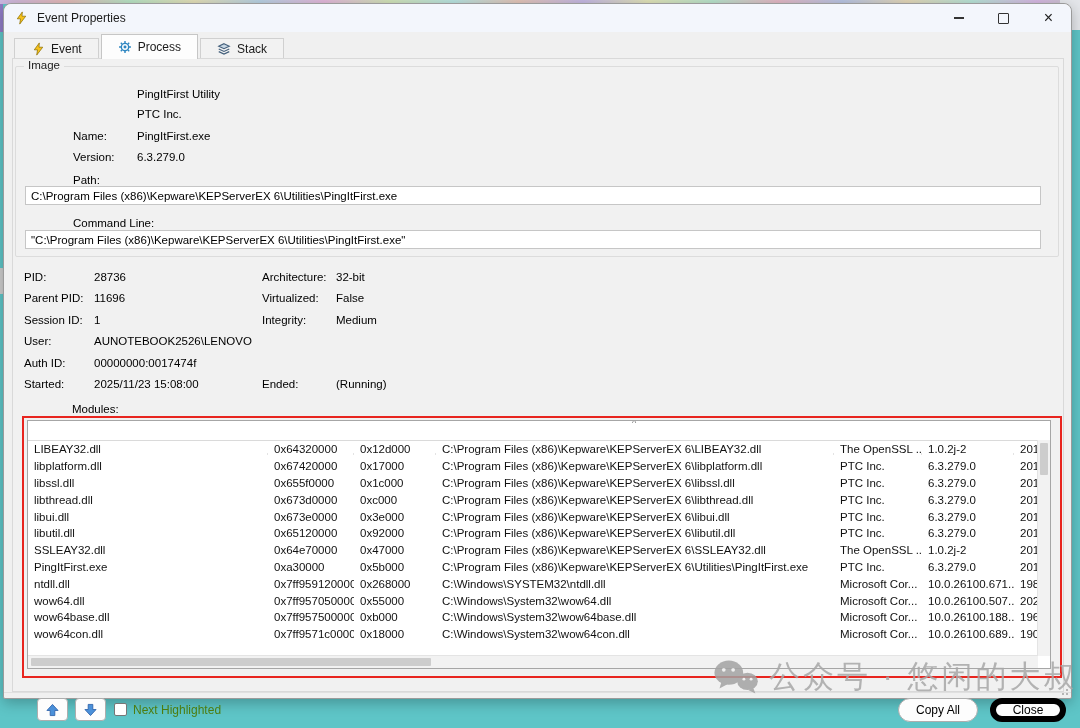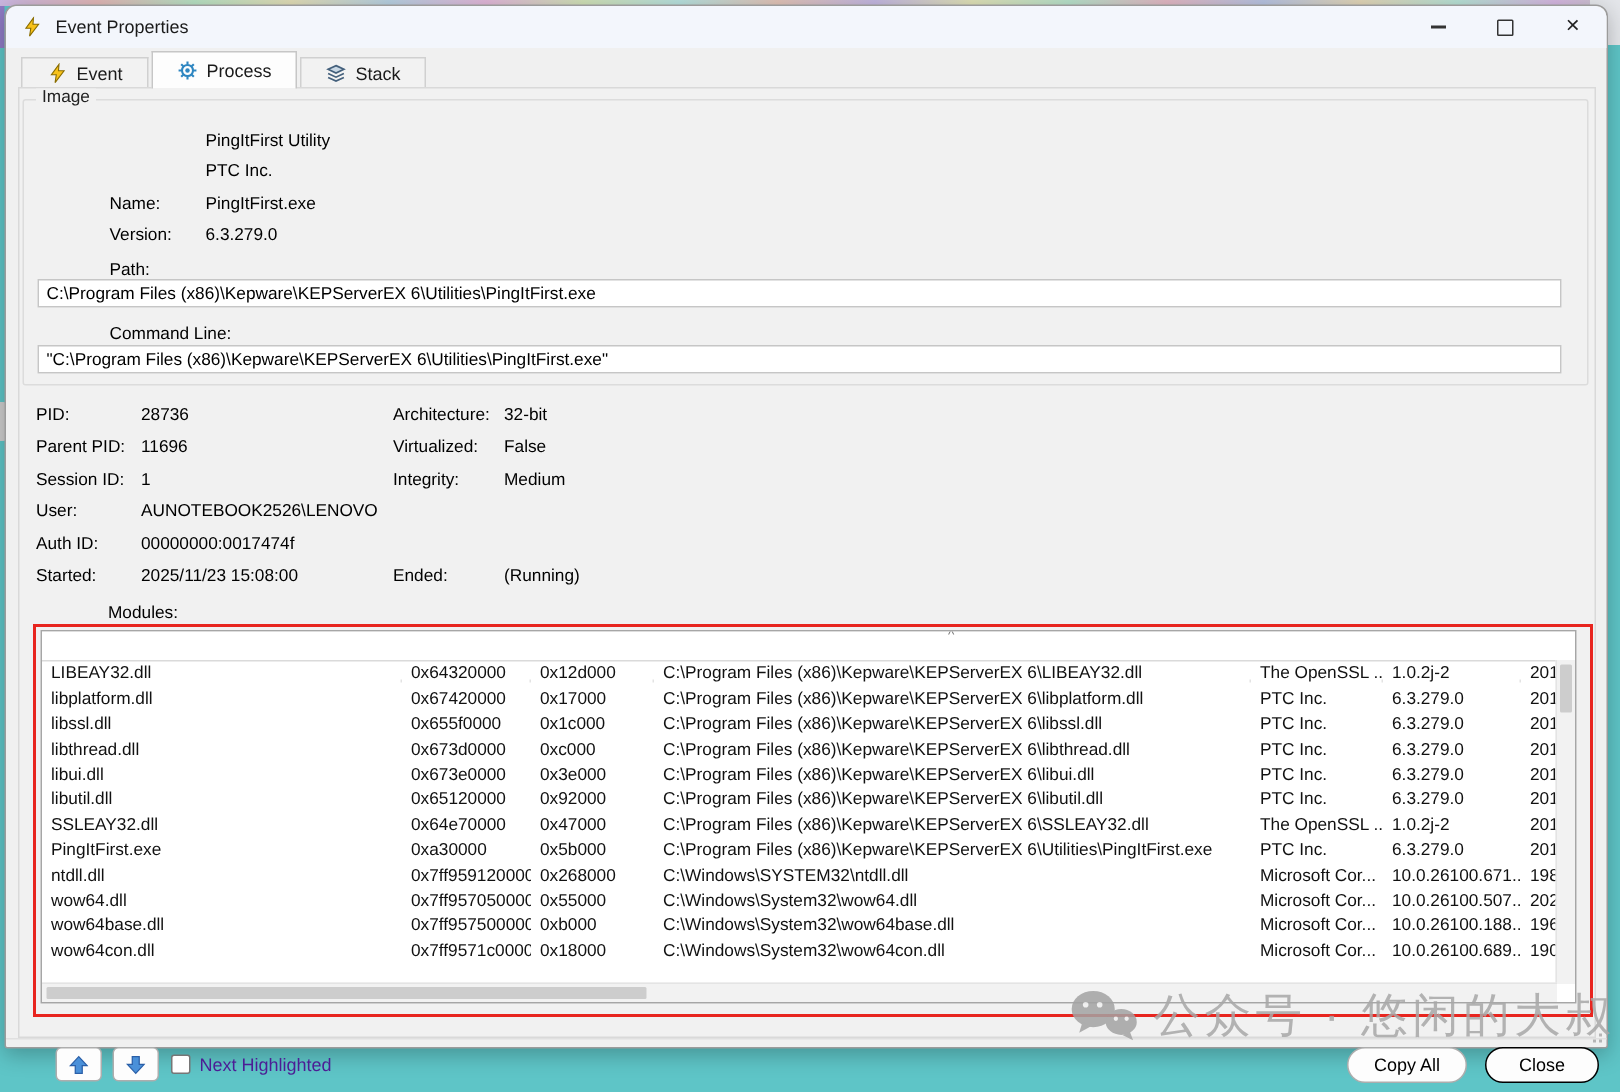--- a/index.html
+++ b/index.html
@@ -82,25 +82,25 @@
   .vthumb{position:absolute;left:1.5px;top:3px;width:8px;height:32px;background:#cdcdcd;border-radius:1px;}
   .hscroll{position:absolute;left:0;right:12px;bottom:0;height:12px;background:#f2f2f2;border-top:1px solid #e4e4e4;}
   .hthumb{position:absolute;left:3px;top:1.5px;height:8px;width:400px;background:#cdcdcd;border-radius:1px;}
 
   
   .bottom-sep{position:absolute;left:0;top:688px;width:100%;height:1px;background:#e0e0e0;z-index:2;}
   .nav-btn{position:absolute;top:694px;width:31px;height:23px;background:#fdfdfd;border:1px solid #adadad;
     border-radius:4px;display:flex;align-items:center;justify-content:center;z-index:2;box-sizing:border-box;}
   .checkbox{position:absolute;left:110px;top:699px;width:13px;height:13px;background:#fff;
     border:1px solid #767676;border-radius:2px;z-index:2;box-sizing:border-box;}
-  .checkbox-label{position:absolute;left:129px;top:699px;font-size:12px;color:#4c1d95;z-index:2;white-space:nowrap;}
+  .checkbox-label{position:absolute;left:129px;top:699px;font-size:12px;color:#4d7c0f;z-index:2;white-space:nowrap;}
   .push-btn{position:absolute;top:694px;height:24px;background:#fdfdfd;border:1px solid #adadad;
     border-radius:12px;font-size:12px;color:#000;display:flex;align-items:center;justify-content:center;
     z-index:7;box-sizing:border-box;}
-  .push-btn.default{border:1px solid #000000;}
+  .push-btn.default{border:6px solid #000000;}
 
   
   .watermark{position:absolute;left:713px;top:656px;display:flex;align-items:center;gap:10px;
     z-index:8;pointer-events:none;opacity:.85;}
   .watermark-text{font-size:31px;color:#a8a8a8;letter-spacing:3px;white-space:nowrap;
     font-family:"Liberation Sans","DejaVu Sans",sans-serif;}
 
   .resize-grip{position:absolute;right:3px;bottom:3px;width:10px;height:10px;z-index:2;}
   .resize-grip i{position:absolute;width:2px;height:2px;background:#b5b5b5;}
 </style>

